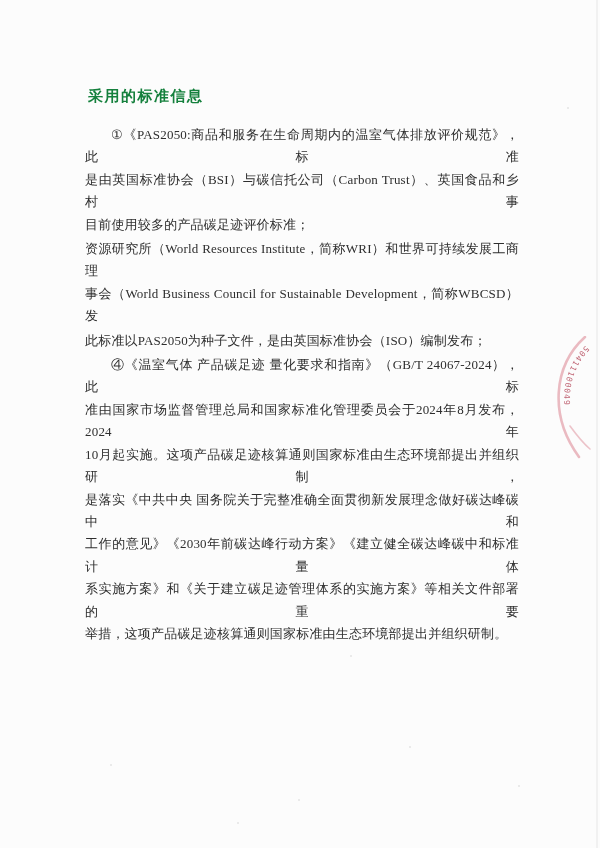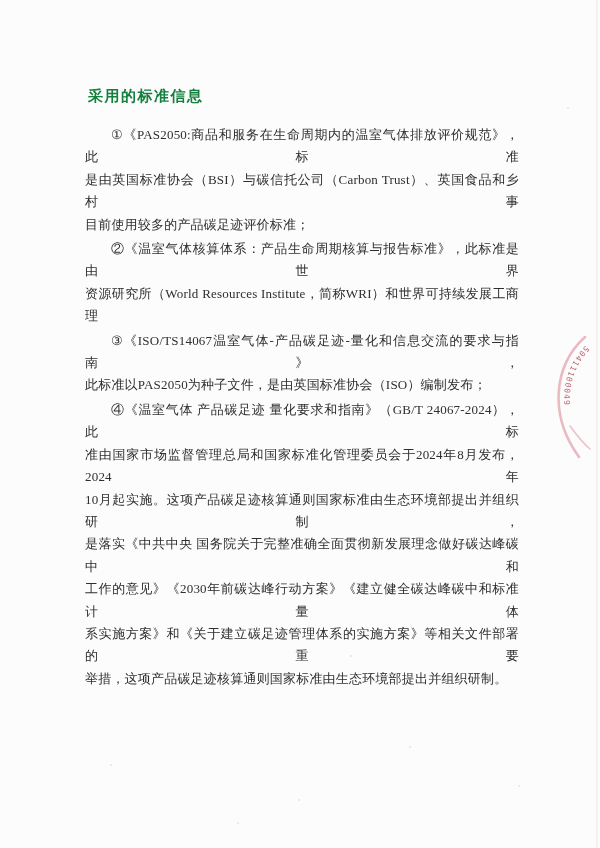--- a/index.html
+++ b/index.html
@@ -77,25 +77,24 @@
 
   <div class="doc-heading">采用的标准信息</div>
 
   <div class="doc-body">
       <div class="para">
         <div class="line first">①《PAS2050:商品和服务在生命周期内的温室气体排放评价规范》，此标准</div>
         <div class="line">是由英国标准协会（BSI）与碳信托公司（Carbon Trust）、英国食品和乡村事</div>
         <div class="line last">目前使用较多的产品碳足迹评价标准；</div>
       </div>
       <div class="para">
-        <div class="line first">②《温室气体核算体系：产品生命周期核算与报告标准》，此标准是由世界</div>
         <div class="line">资源研究所（World Resources Institute，简称WRI）和世界可持续发展工商理</div>
+        <div class="line">事会（World Business Council for Sustainable Development，简称WBCSD）发</div>
       </div>
       <div class="para">
-        <div class="line first">③《ISO/TS14067温室气体-产品碳足迹-量化和信息交流的要求与指南》，</div>
         <div class="line last">此标准以PAS2050为种子文件，是由英国标准协会（ISO）编制发布；</div>
       </div>
       <div class="para">
         <div class="line first">④《温室气体 产品碳足迹 量化要求和指南》（GB/T 24067-2024），此标</div>
         <div class="line">准由国家市场监督管理总局和国家标准化管理委员会于2024年8月发布，2024年</div>
         <div class="line">10月起实施。这项产品碳足迹核算通则国家标准由生态环境部提出并组织研制，</div>
         <div class="line">是落实《中共中央 国务院关于完整准确全面贯彻新发展理念做好碳达峰碳中和</div>
         <div class="line">工作的意见》《2030年前碳达峰行动方案》《建立健全碳达峰碳中和标准计量体</div>
         <div class="line">系实施方案》和《关于建立碳足迹管理体系的实施方案》等相关文件部署的重要</div>
         <div class="line last">举措，这项产品碳足迹核算通则国家标准由生态环境部提出并组织研制。</div>

